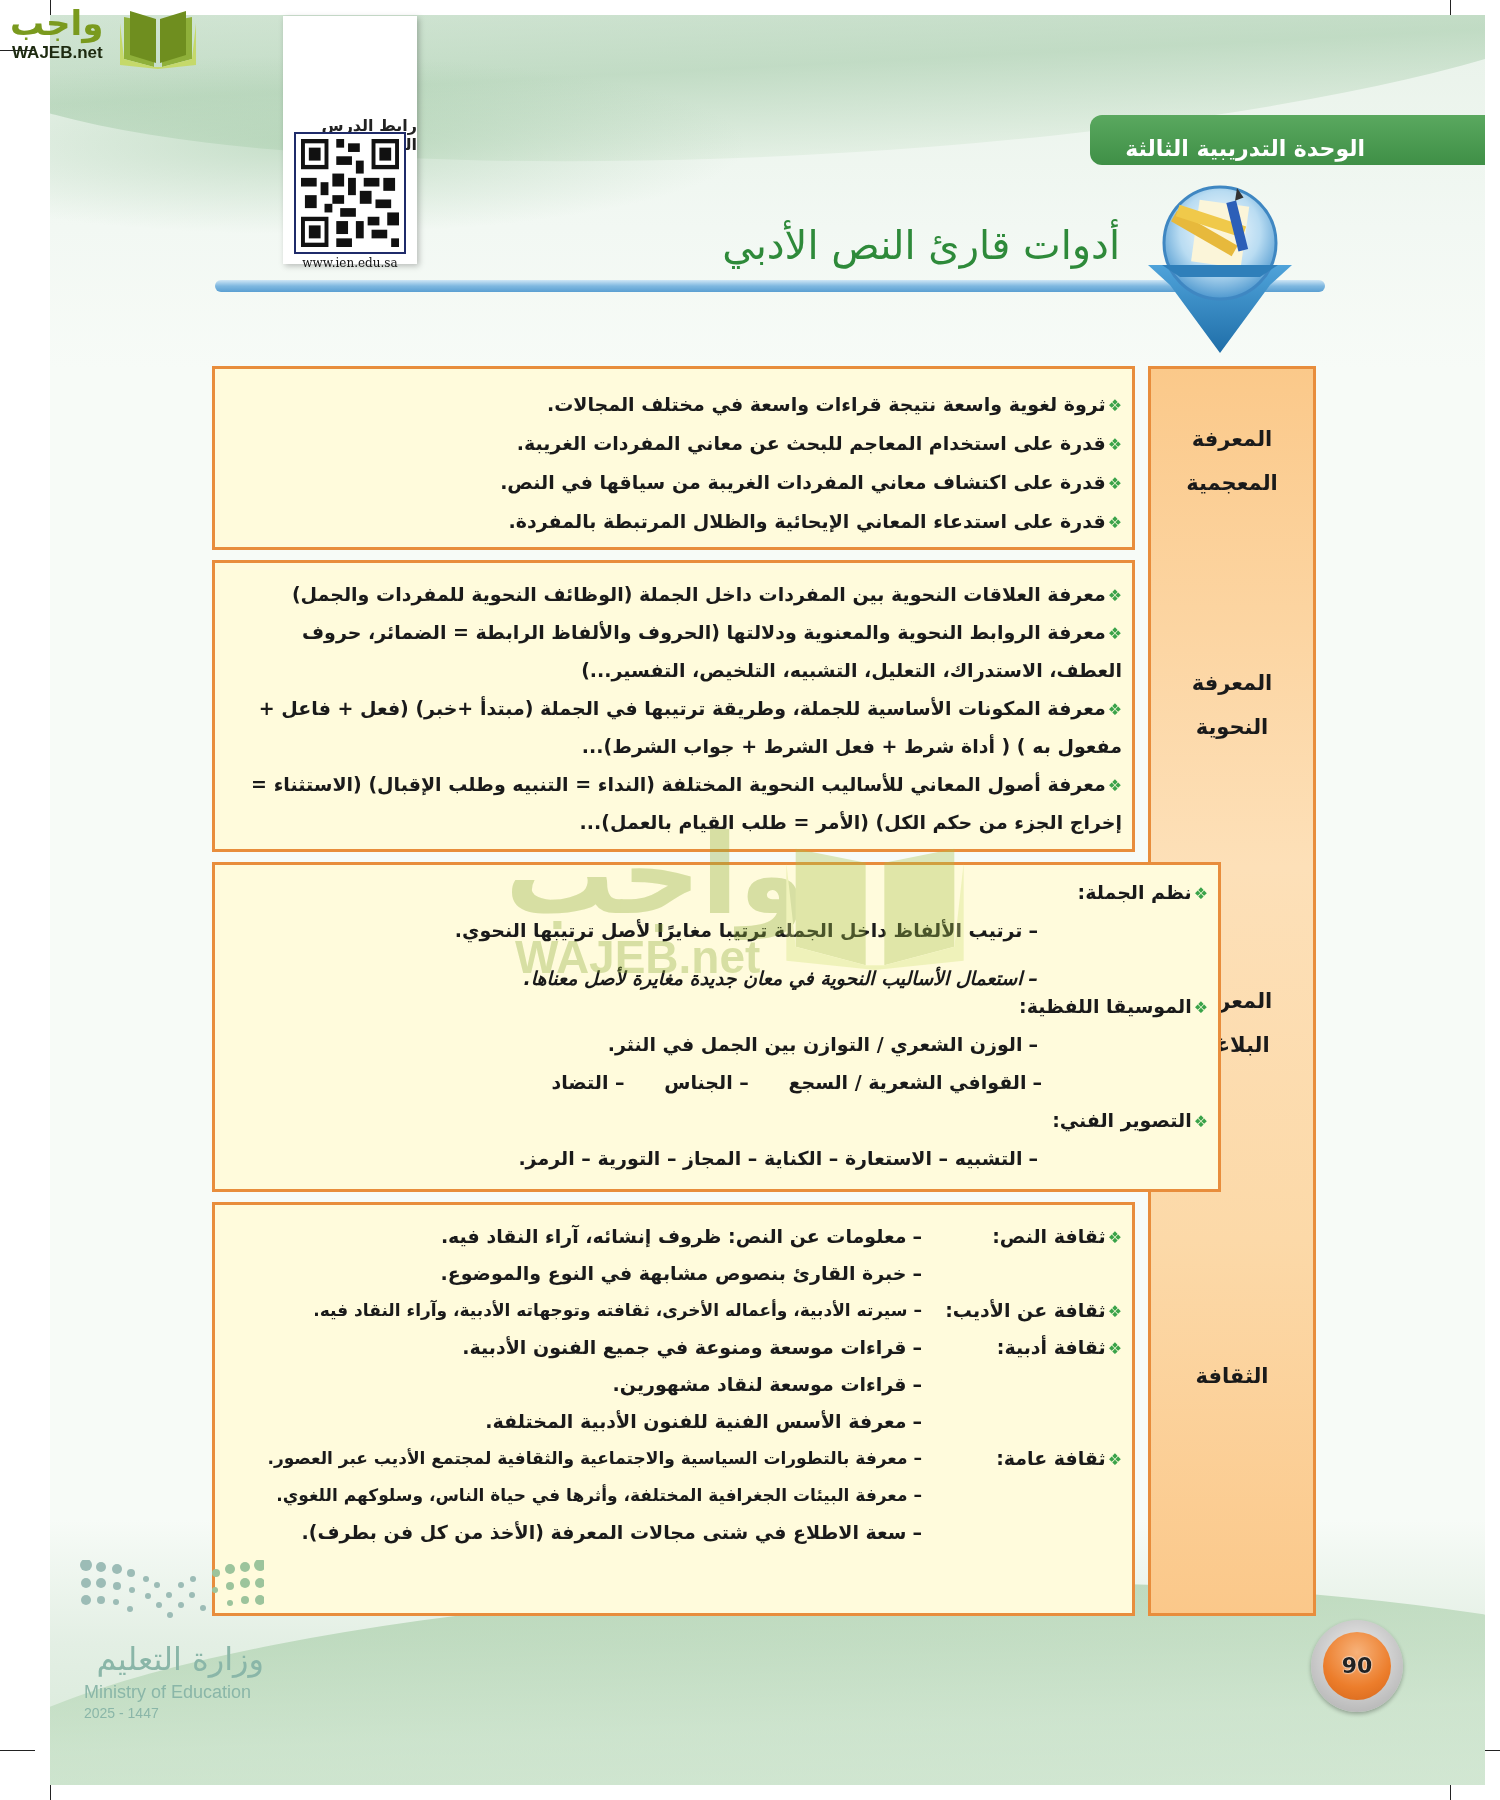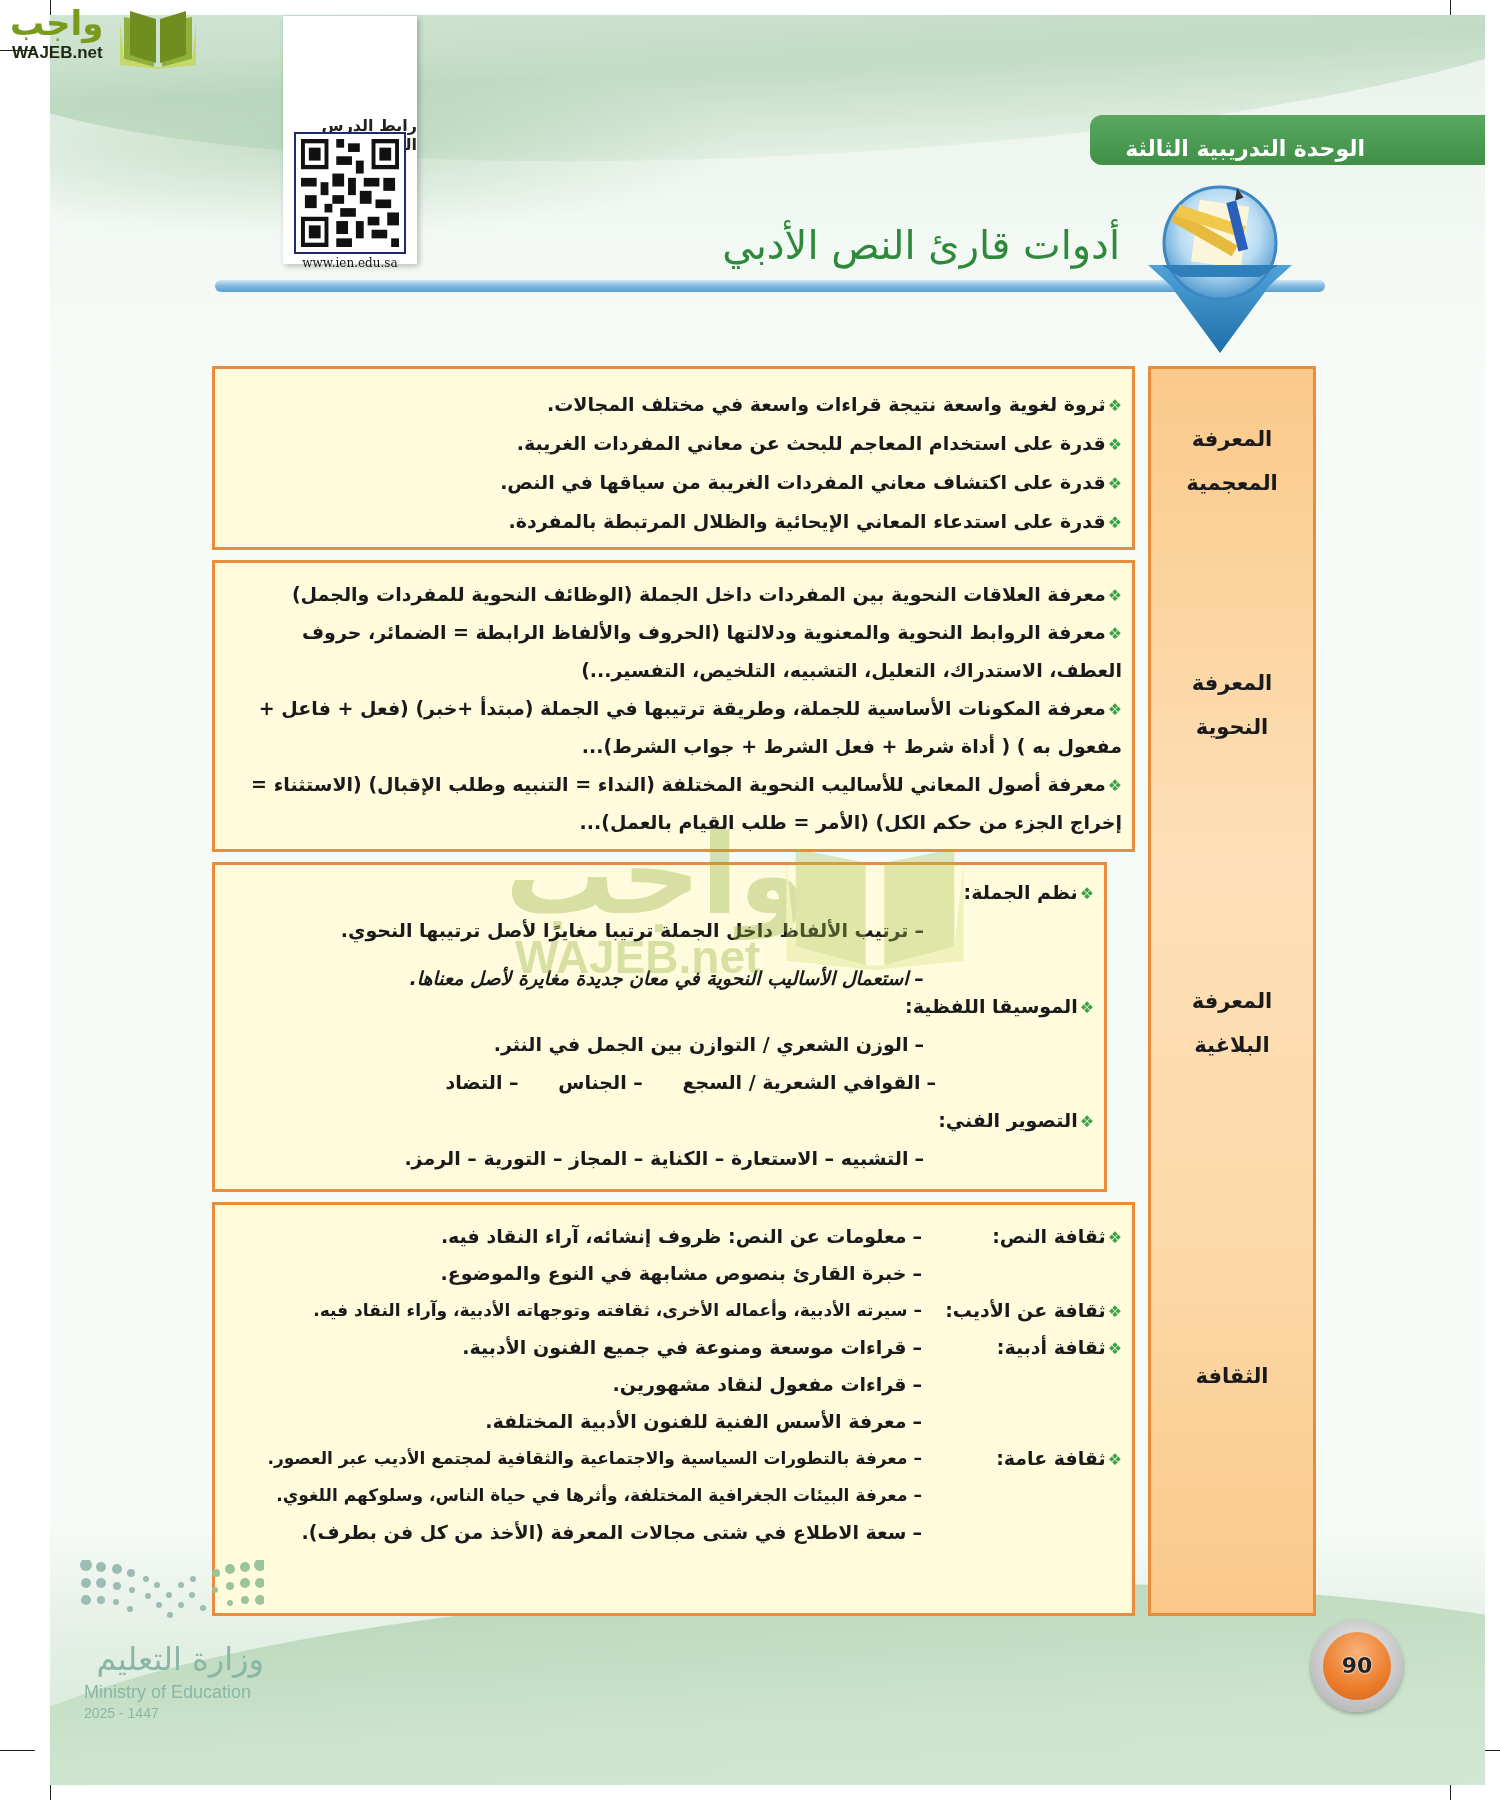--- a/index.html
+++ b/index.html
@@ -231,42 +231,42 @@
 <div class="content-box" style="left:212px;top:560px;width:923px;height:292px;">
   <div class="line" style="top:12px;"><span class="bullet">❖</span><span>معرفة العلاقات النحوية بين المفردات داخل الجملة (الوظائف النحوية للمفردات والجمل)</span></div>
   <div class="line" style="top:50px;"><span class="bullet">❖</span><span>معرفة الروابط النحوية والمعنوية ودلالتها (الحروف والألفاظ الرابطة = الضمائر، حروف</span></div>
   <div class="line" style="top:88px;"><span>العطف، الاستدراك، التعليل، التشبيه، التلخيص، التفسير...)</span></div>
   <div class="line" style="top:126px;"><span class="bullet">❖</span><span>معرفة المكونات الأساسية للجملة، وطريقة ترتيبها في الجملة (مبتدأ +خبر) (فعل + فاعل +</span></div>
   <div class="line" style="top:164px;"><span>مفعول به ) ( أداة شرط + فعل الشرط + جواب الشرط)...</span></div>
   <div class="line" style="top:202px;"><span class="bullet">❖</span><span>معرفة أصول المعاني للأساليب النحوية المختلفة (النداء = التنبيه وطلب الإقبال) (الاستثناء =</span></div>
   <div class="line" style="top:240px;"><span>إخراج الجزء من حكم الكل) (الأمر = طلب القيام بالعمل)...</span></div>
 </div>
 
-<div class="content-box" style="left:212px;top:862px;width:895px;height:330px;">
+<div class="content-box" style="left:212px;top:862px;width:1009px;height:330px;">
   <div class="line" style="top:8px;"><span class="bullet">❖</span><span>نظم الجملة:</span></div>
   <div class="line" style="right:180px;top:46px;"><span class="dash">–</span><span>ترتيب الألفاظ داخل الجملة ترتيبا مغايرًا لأصل ترتيبها النحوي.</span></div>
   <div class="line" style="right:180px;top:94px;font-style:italic;"><span class="dash">–</span><span>استعمال الأساليب النحوية في معان جديدة مغايرة لأصل معناها.</span></div>
   <div class="line" style="top:122px;"><span class="bullet">❖</span><span>الموسيقا اللفظية:</span></div>
   <div class="line" style="right:180px;top:160px;"><span class="dash">–</span><span>الوزن الشعري / التوازن بين الجمل في النثر.</span></div>
-  <div class="line" style="right:168px;top:198px;white-space:pre;"><span class="dash">–</span><span>القوافي الشعرية / السجع      – الجناس      – التضاد</span></div>
+  <div class="line" style="right:176px;top:198px;white-space:pre;"><span class="dash">–</span><span>القوافي الشعرية / السجع      – الجناس      – التضاد</span></div>
   <div class="line" style="top:236px;"><span class="bullet">❖</span><span>التصوير الفني:</span></div>
   <div class="line" style="right:180px;top:274px;"><span class="dash">–</span><span>التشبيه – الاستعارة – الكناية – المجاز – التورية – الرمز.</span></div>
 </div>
 
 <div class="content-box" style="left:212px;top:1202px;width:923px;height:414px;">
   <div class="line" style="top:12px;"><span class="bullet">❖</span><span>ثقافة النص:</span></div>
   <div class="line" style="right:210px;top:12px;"><span class="dash">–</span><span>معلومات عن النص: ظروف إنشائه، آراء النقاد فيه.</span></div>
   <div class="line" style="right:210px;top:49px;"><span class="dash">–</span><span>خبرة القارئ بنصوص مشابهة في النوع والموضوع.</span></div>
 
   <div class="line" style="top:86px;"><span class="bullet">❖</span><span>ثقافة عن الأديب:</span></div>
   <div class="line" style="right:210px;top:86px;font-size:17px;"><span class="dash">–</span><span>سيرته الأدبية، وأعماله الأخرى، ثقافته وتوجهاته الأدبية، وآراء النقاد فيه.</span></div>
 
   <div class="line" style="top:123px;"><span class="bullet">❖</span><span>ثقافة أدبية:</span></div>
   <div class="line" style="right:210px;top:123px;"><span class="dash">–</span><span>قراءات موسعة ومنوعة في جميع الفنون الأدبية.</span></div>
-  <div class="line" style="right:210px;top:160px;"><span class="dash">–</span><span>قراءات مفعول لنقاد مشهورين.</span></div>
+  <div class="line" style="right:210px;top:160px;"><span class="dash">–</span><span>قراءات موسعة لنقاد مشهورين.</span></div>
   <div class="line" style="right:210px;top:197px;"><span class="dash">–</span><span>معرفة الأسس الفنية للفنون الأدبية المختلفة.</span></div>
 
   <div class="line" style="top:234px;"><span class="bullet">❖</span><span>ثقافة عامة:</span></div>
   <div class="line" style="right:210px;top:234px;font-size:17px;"><span class="dash">–</span><span>معرفة بالتطورات السياسية والاجتماعية والثقافية لمجتمع الأديب عبر العصور.</span></div>
   <div class="line" style="right:210px;top:271px;font-size:17px;"><span class="dash">–</span><span>معرفة البيئات الجغرافية المختلفة، وأثرها في حياة الناس، وسلوكهم اللغوي.</span></div>
   <div class="line" style="right:210px;top:308px;"><span class="dash">–</span><span>سعة الاطلاع في شتى مجالات المعرفة (الأخذ من كل فن بطرف).</span></div>
 </div>
 
 <div class="watermark">
   <span class="wm-text">واجب</span>

